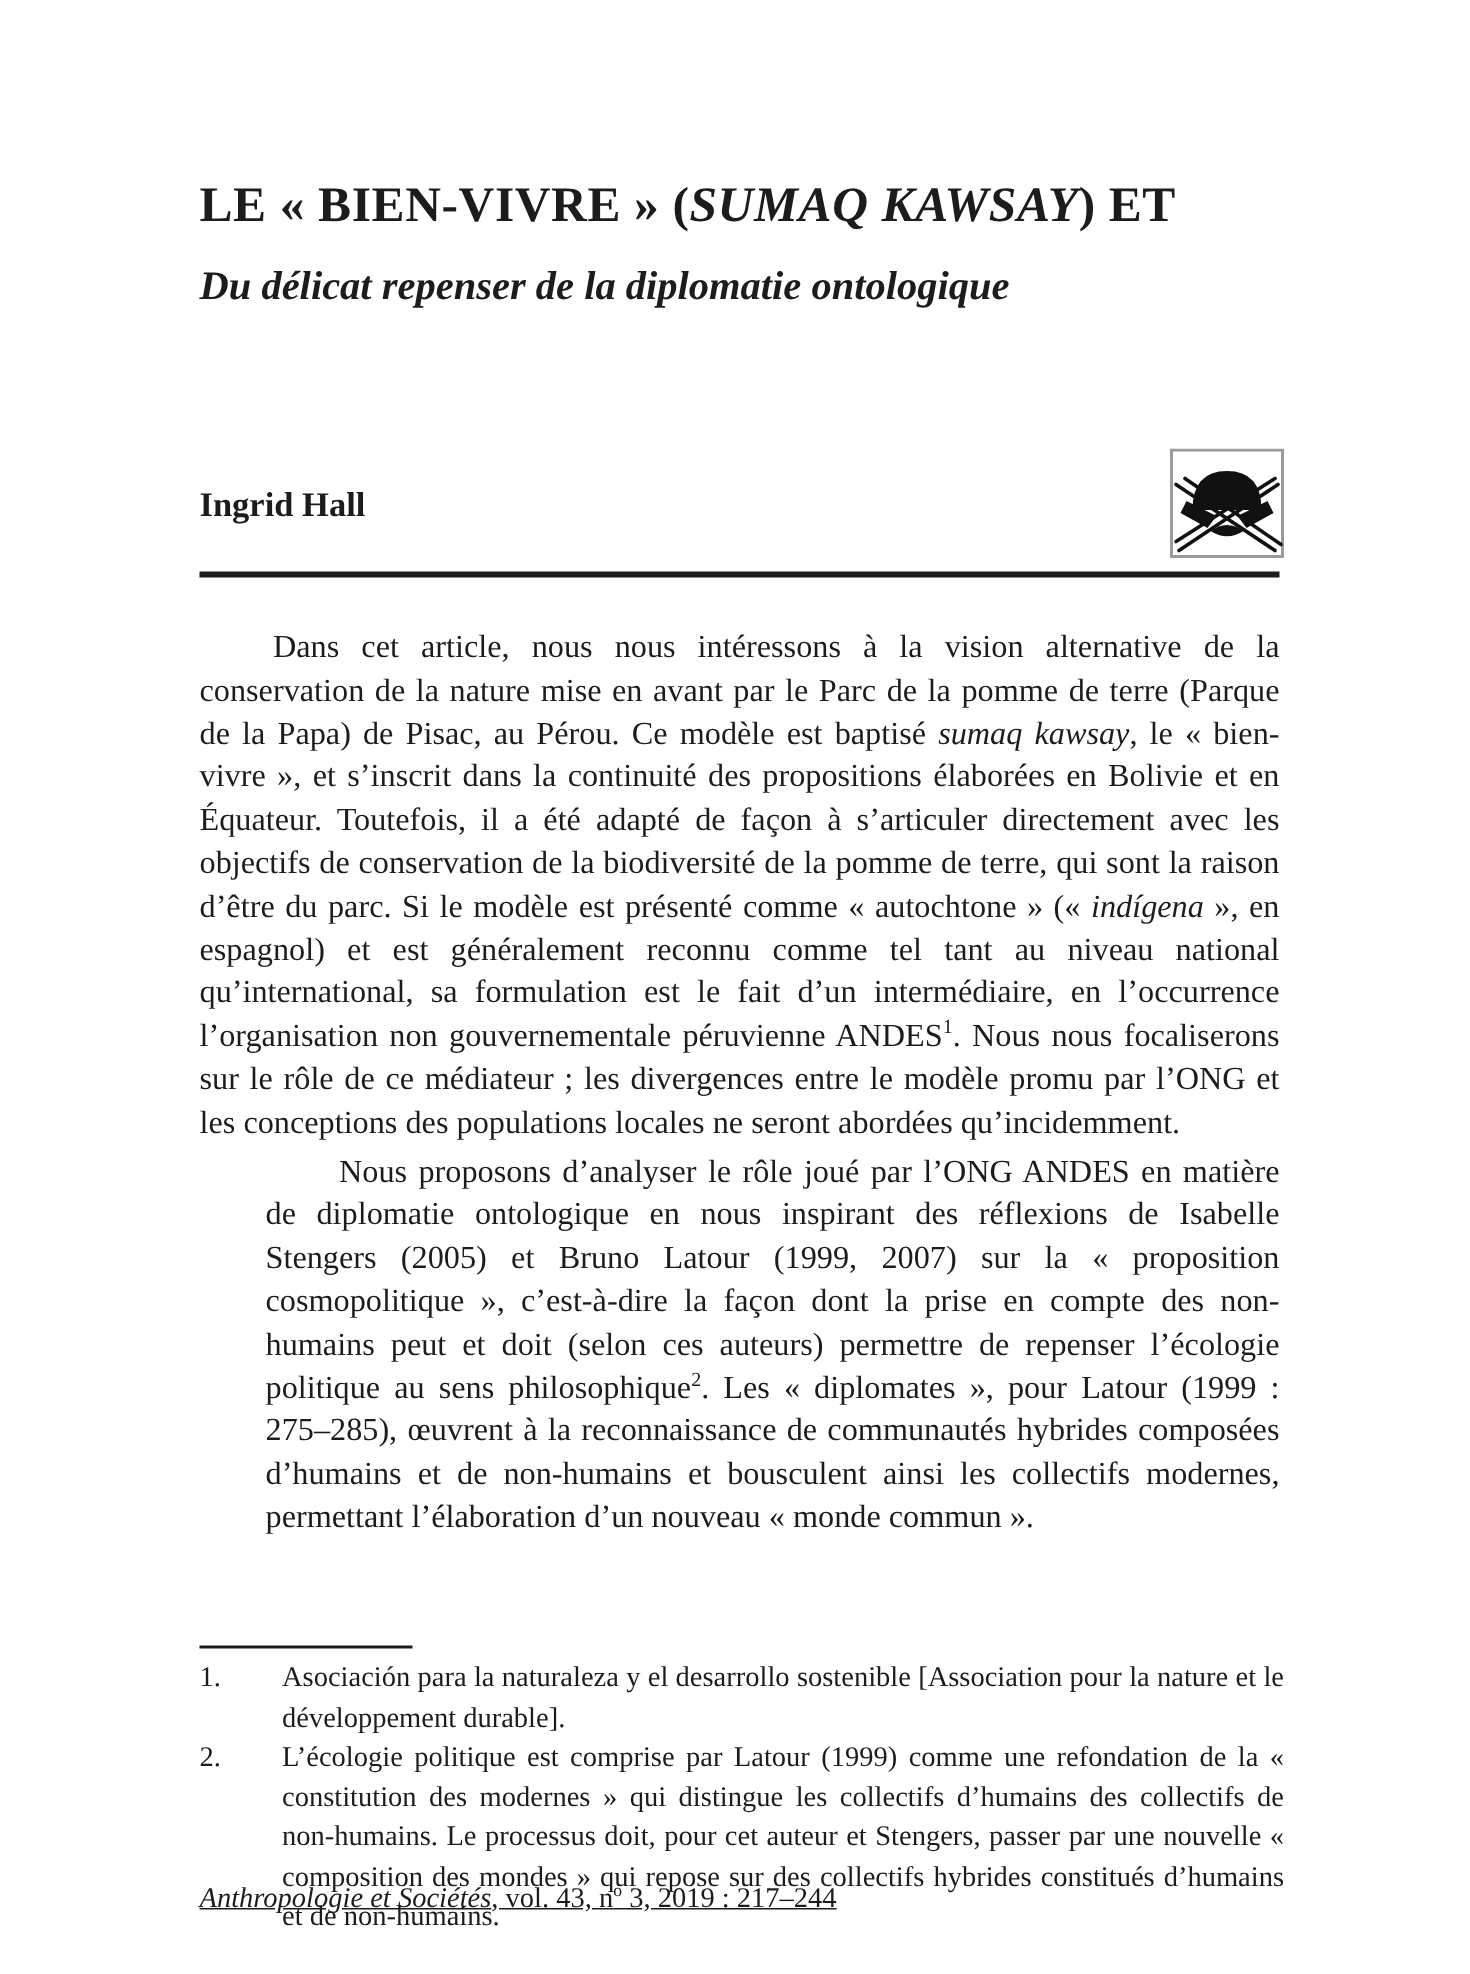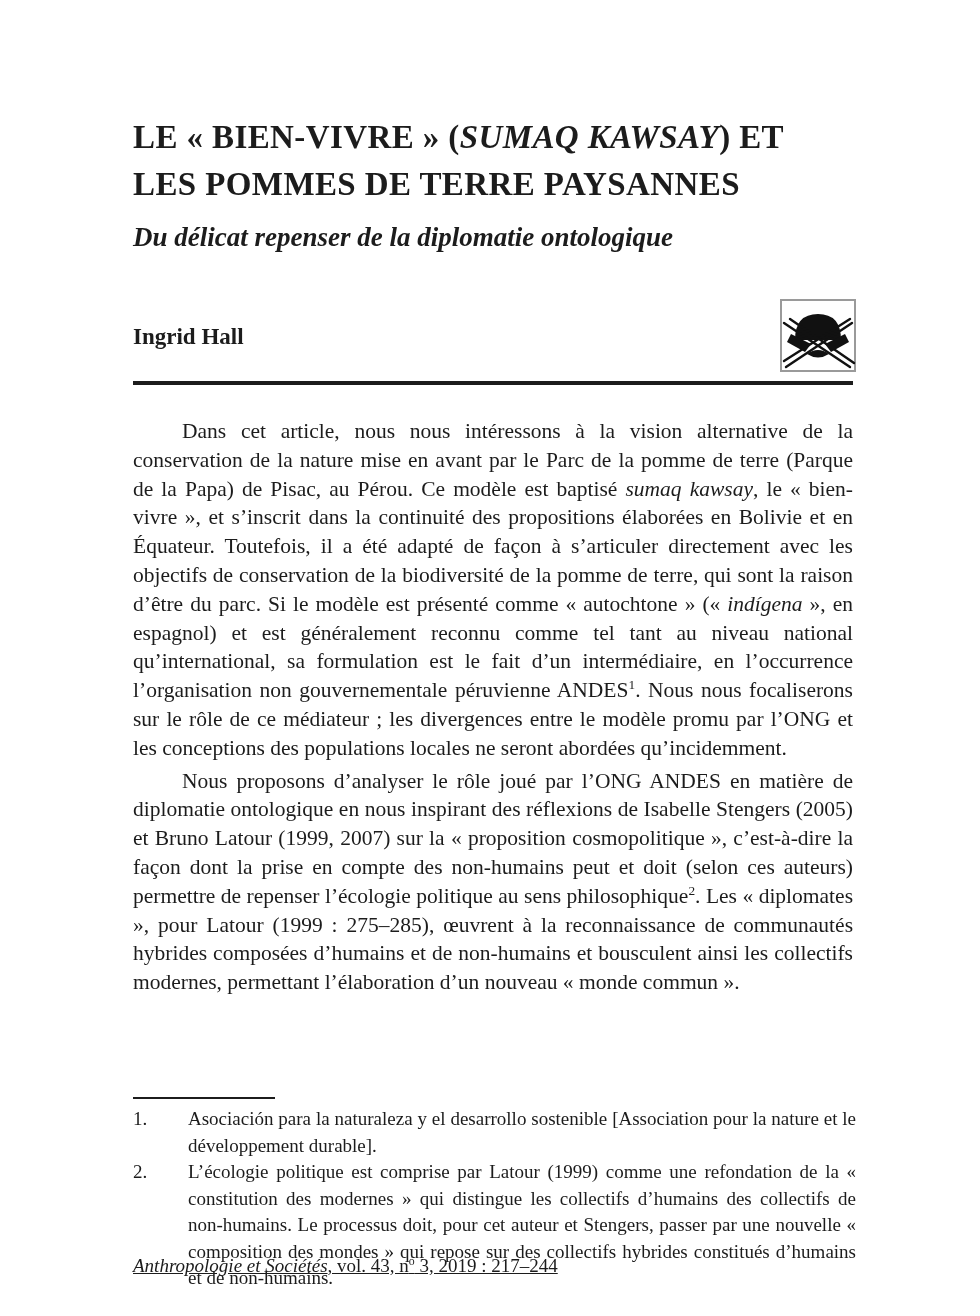--- a/index.html
+++ b/index.html
@@ -61,21 +61,21 @@
     top: 417px;
     width: 720px;
   }
   .para {
     margin: 0;
     font-size: 21.5px;
     line-height: 28.8px;
     text-align: justify;
     text-indent: 49px;
   }
-  .para + .para { margin-top: 4px; }
+  .para + .para { margin-top: 4px; margin-left: 44px; }
   .it { font-style: italic; }
   sup { font-size: 0.62em; vertical-align: super; line-height: 0; }
   .footnotes {
     position: absolute;
     left: 133px;
     top: 1097px;
     width: 723px;
   }
   .fn-rule {
     width: 142px;
@@ -103,21 +103,21 @@
     font-size: 19px;
     text-decoration: underline;
   }
 </style>
 </head>
 <body>
 
 <div class="page">
 
   <div class="title-block">
-    <h1 class="article-title"><span>LE « BIEN-VIVRE » (</span><span class="it">SUMAQ KAWSAY</span><span>) ET</span><br><span>LES POMMES DE TERRE PAYSANNES</span></h1>
+    <h1 class="article-title"><span>LE « BIEN-VIVRE » (</span><span class="it">SUMAQ KAWSAY</span><span>) ET</span><br></h1>
     <h2 class="article-subtitle">Du délicat repenser de la diplomatie ontologique</h2>
   </div>
 
   <div class="logo-box">
     <svg width="76" height="73" viewBox="0 0 76 73" xmlns="http://www.w3.org/2000/svg">
       <rect x="1" y="1" width="74" height="71" fill="#ffffff" stroke="#9a9a9a" stroke-width="2"></rect>
       <path d="M15 41 Q15 15 38 15 Q61 15 61 41 Z" fill="#111111"></path>
       <g stroke="#111111" stroke-width="2.4" stroke-linecap="round">
         <line x1="6" y1="68" x2="72" y2="24"></line>
         <line x1="4" y1="62" x2="70" y2="20"></line>

